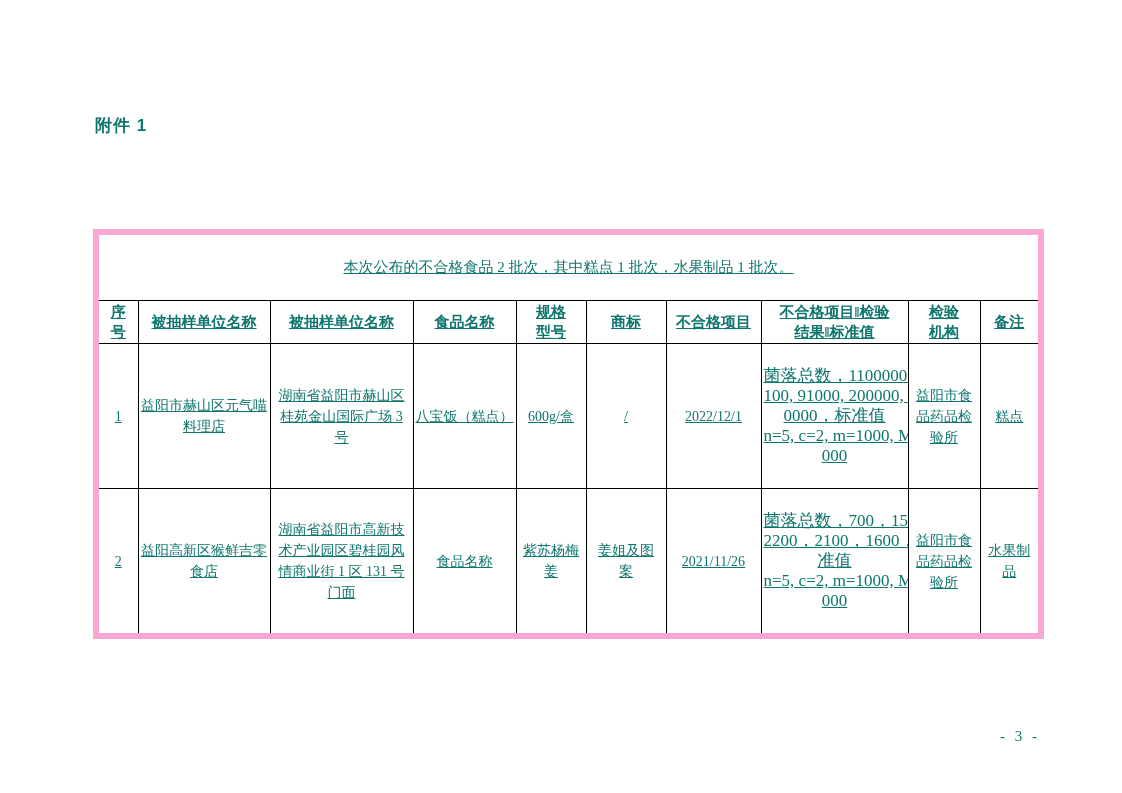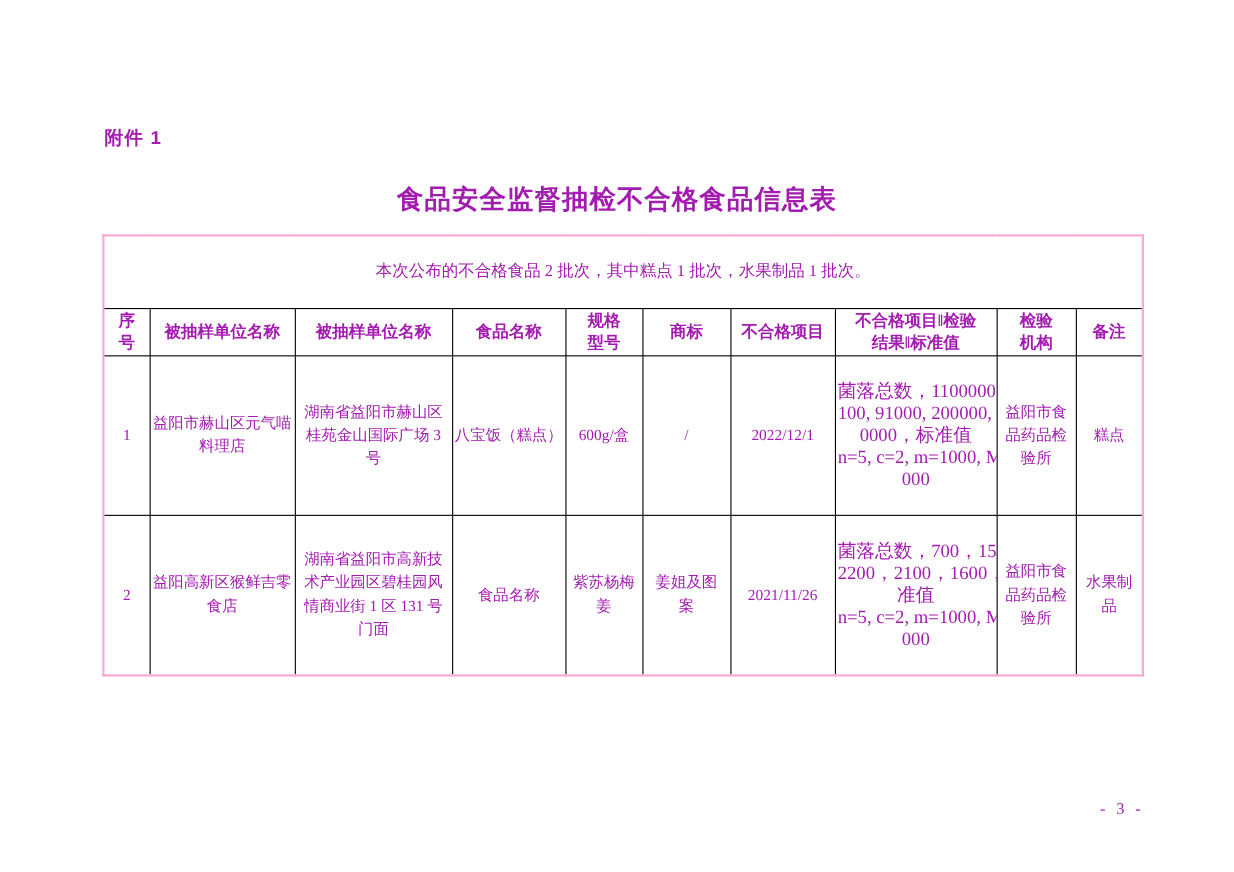--- a/index.html
+++ b/index.html
@@ -1,21 +1,21 @@
 <!DOCTYPE html>
 <html><head>
 <meta charset="utf-8">
 <style>
   html, body { margin: 0; padding: 0; background: #ffffff; }
   .page {
     position: relative;
     width: 1122px;
     height: 793px;
     background: #ffffff;
-    color: #a21caf;
+    color: #0f766e;
     font-family: "Liberation Serif", serif;
     overflow: hidden;
   }
   .attachment-label {
     position: absolute;
     left: 95px;
     top: 114px;
     font-size: 17px;
     font-weight: bold;
     font-family: "Liberation Sans", sans-serif;
@@ -29,25 +29,26 @@
     margin: 0;
     text-align: center;
     font-size: 24px;
     font-weight: bold;
     font-family: "Liberation Sans", sans-serif;
     letter-spacing: 1px;
   }
   table.info-table {
     position: absolute;
     left: 93px;
-    top: 213px;
+    top: 229px;
     width: 945px;
     border-collapse: collapse;
     table-layout: fixed;
-    border: 2px solid #f9a8d4;
+    border: 6px solid #f9a8d4;
+    text-decoration: underline;
   }
   .info-table td, .info-table th {
     border: 1px solid #000000;
     text-align: center;
     vertical-align: middle;
     padding: 1px 2px;
     font-size: 14px;
     line-height: 21px;
     white-space: pre-line;
     overflow: hidden;
@@ -80,21 +81,20 @@
     letter-spacing: 3px;
   }
 </style>
 </head>
 <body>
 
 <div class="page">
 
   <div class="attachment-label">附件 1</div>
 
-  <h1 class="doc-title">食品安全监督抽检不合格食品信息表</h1>
 
   <table class="info-table">
     <colgroup>
       <col style="width:42px">
       <col style="width:132px">
       <col style="width:143px">
       <col style="width:103px">
       <col style="width:70px">
       <col style="width:80px">
       <col style="width:95px">

